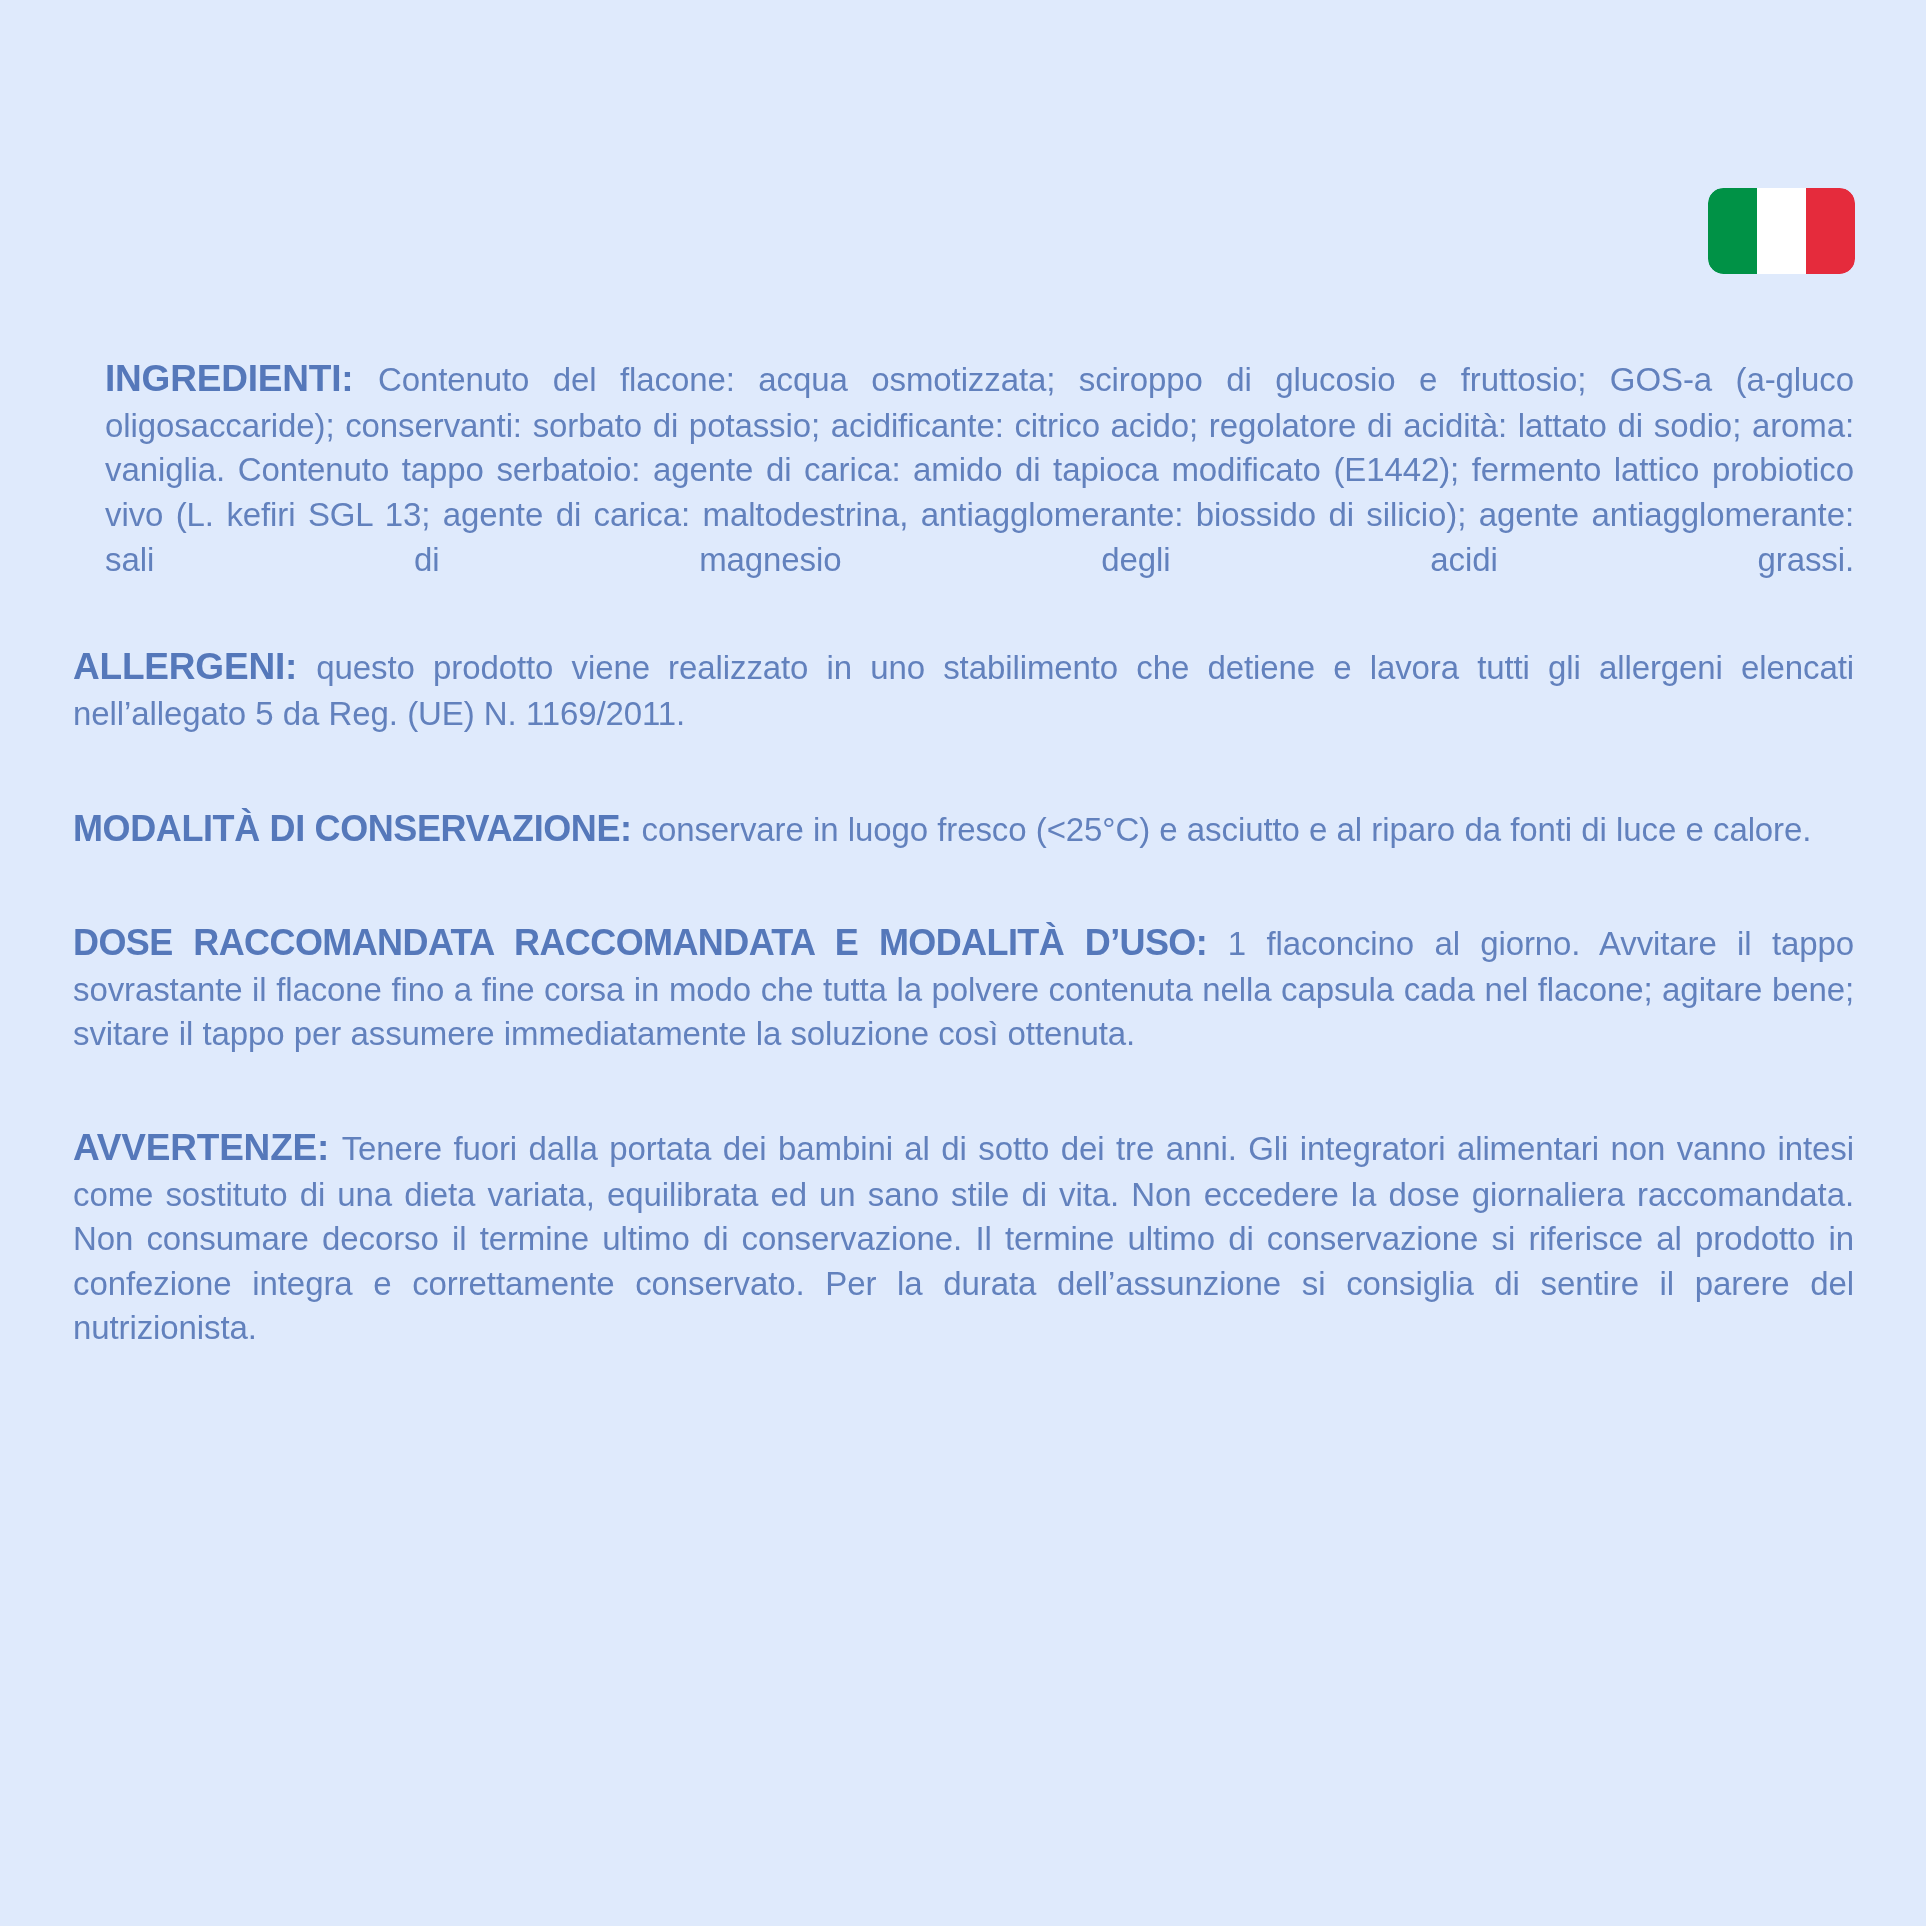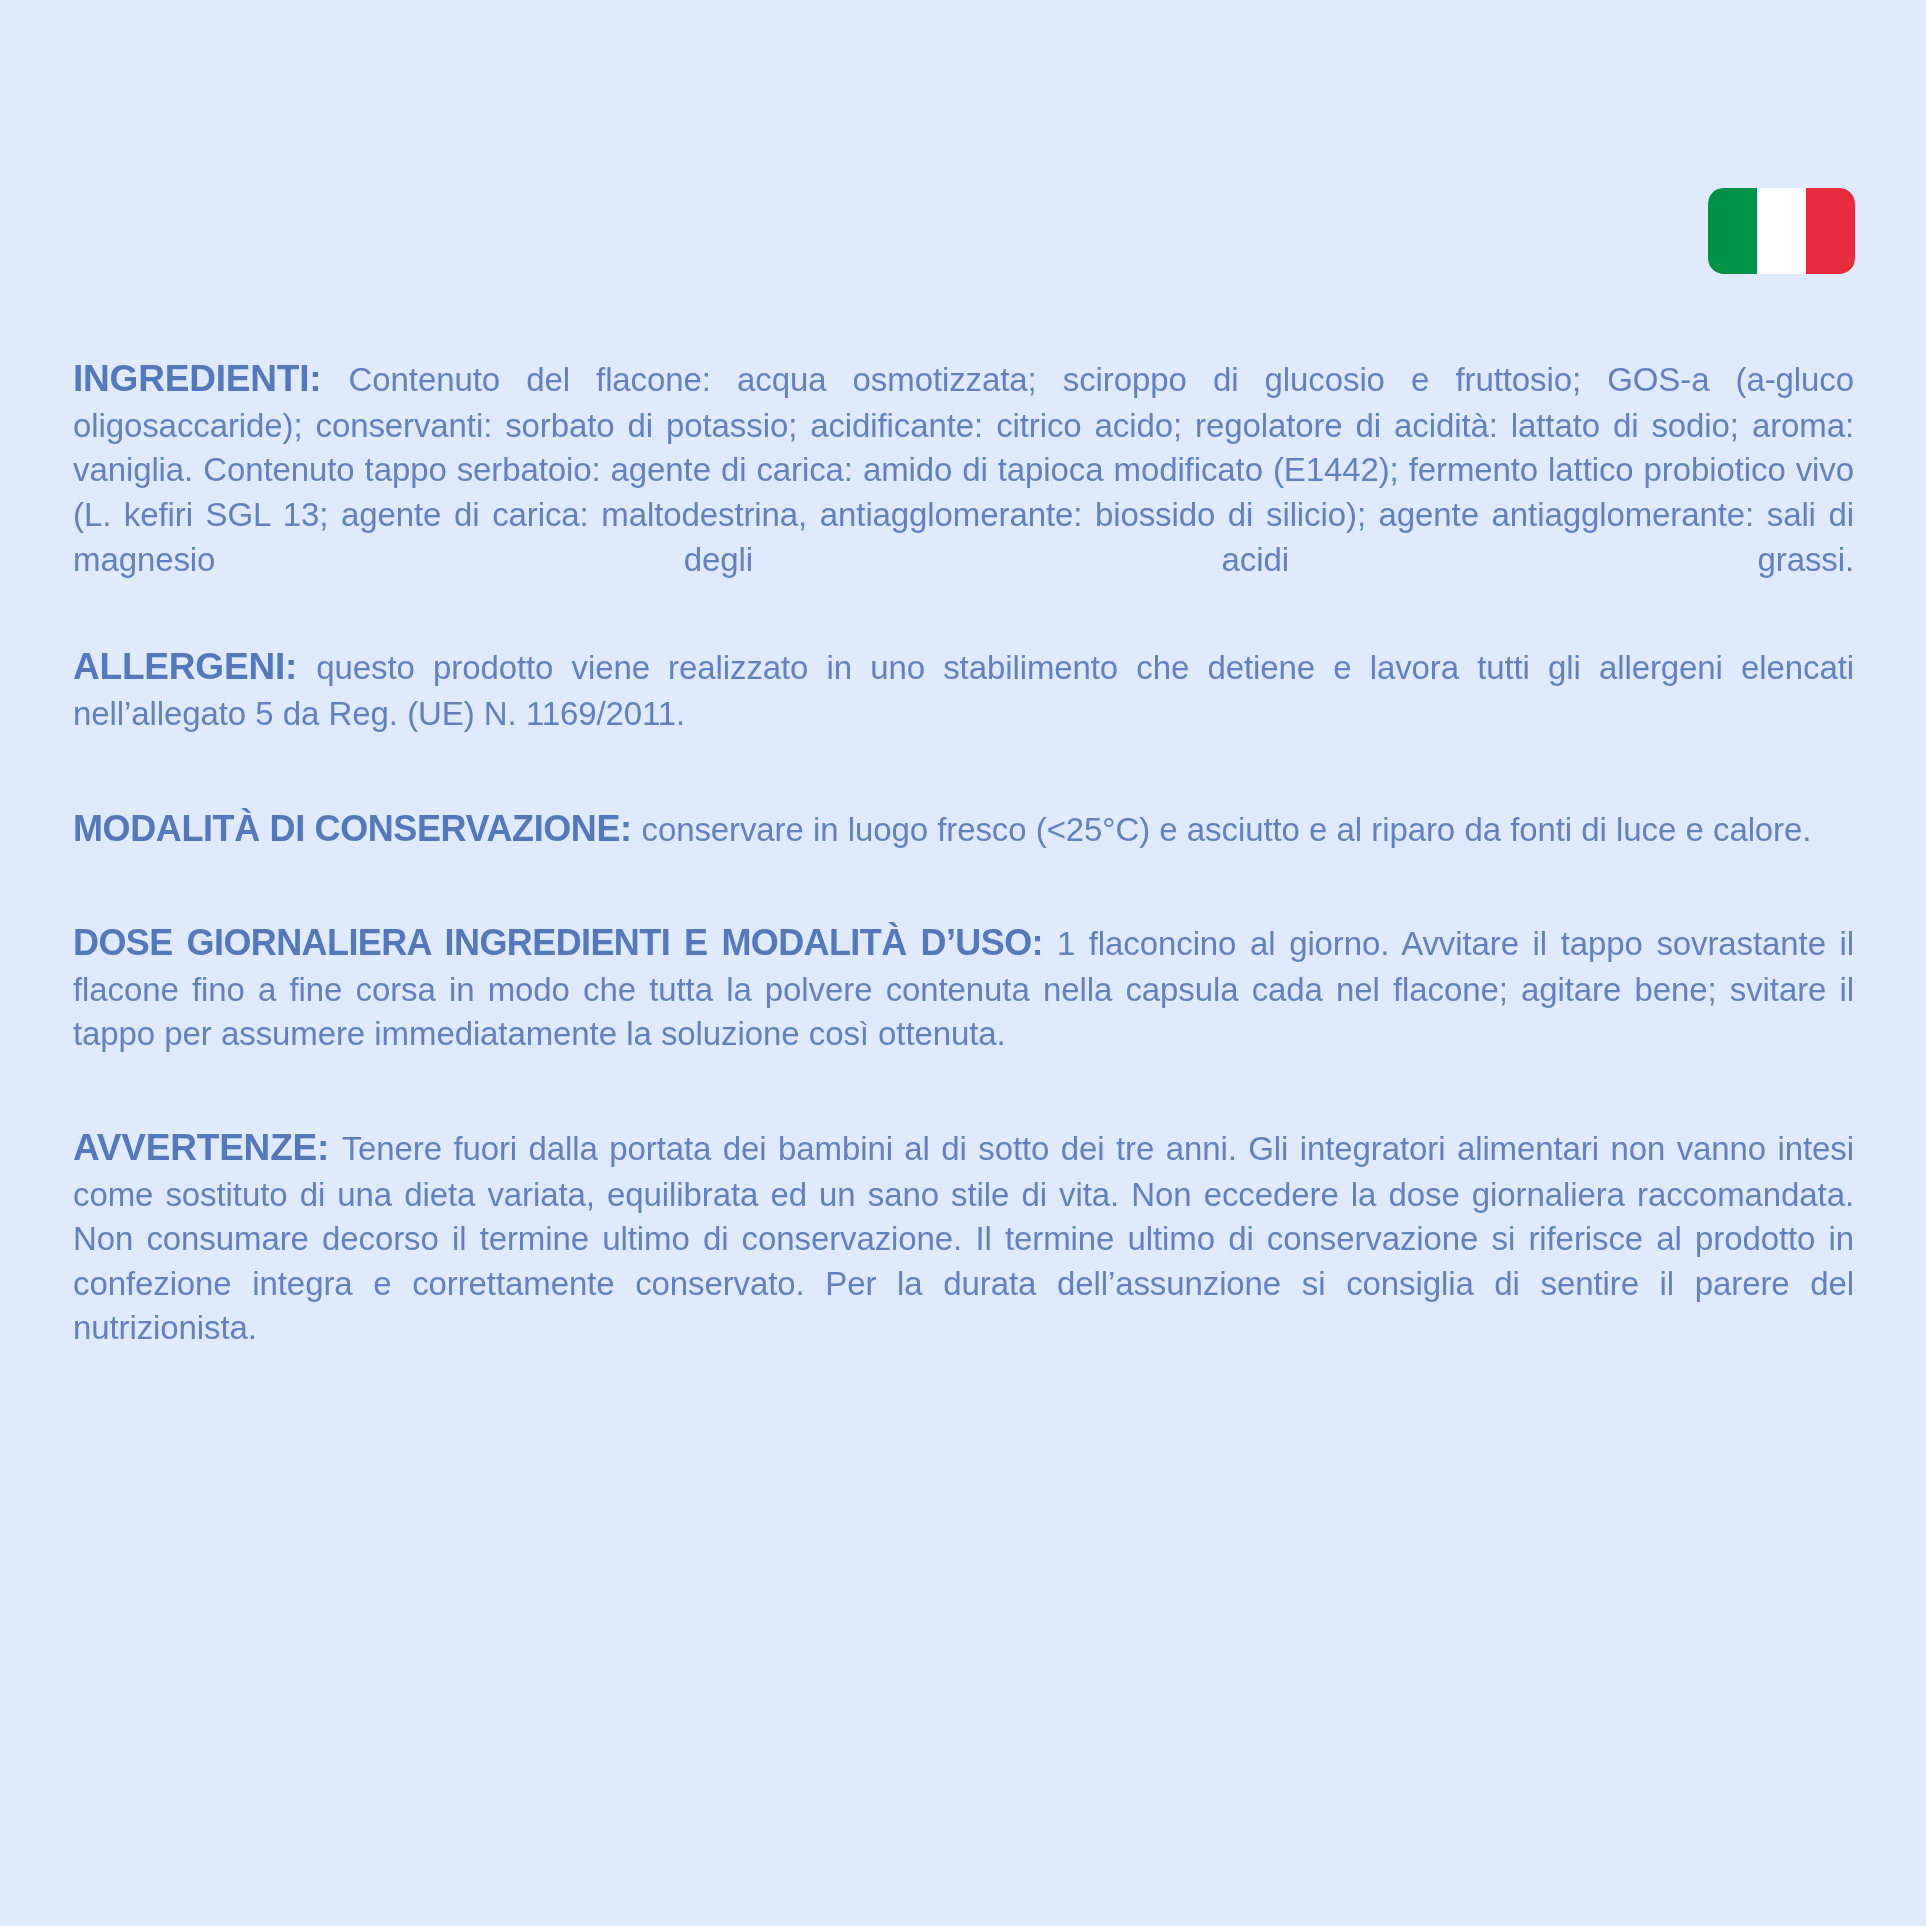--- a/index.html
+++ b/index.html
@@ -81,21 +81,21 @@
     color: #5578ba;
     white-space: nowrap;
   }
 
   .sec-ingredienti .para { font-size: 33px; line-height: 1.35; }
   .sec-allergeni .para { font-size: 33px; line-height: 1.35; }
   .sec-conservazione .para { font-size: 33px; line-height: 1.35; }
   .sec-dose .para { font-size: 33px; line-height: 1.35; }
   .sec-avvertenze .para { font-size: 33px; line-height: 1.35; }
 
-  .sec-ingredienti { margin-bottom: 60px; }
+  .sec-ingredienti { margin-bottom: 60px; margin-left: 32px; }
   .sec-allergeni { margin-bottom: 68px; }
   .sec-conservazione { margin-bottom: 66px; }
   .sec-dose { margin-bottom: 66px; }
 
   .sec-dose .heading { font-size: 36px; letter-spacing: -0.6px; }
   .sec-conservazione .heading { font-size: 36px; letter-spacing: -0.4px; }
 </style>
 </head>
 <body>
 
@@ -124,21 +124,21 @@
 
     <div class="section sec-allergeni">
       <p class="para"><span class="heading">ALLERGENI: </span><span>questo prodotto viene realizzato in uno stabilimento che detiene e lavora tutti gli allergeni elencati nell’allegato 5 da Reg. (UE) N. 1169/2011.</span></p>
     </div>
 
     <div class="section sec-conservazione">
       <p class="para"><span class="heading">MODALITÀ DI CONSERVAZIONE: </span><span>conservare in luogo fresco (&lt;25°C) e asciutto e al riparo da fonti di luce e calore.</span></p>
     </div>
 
     <div class="section sec-dose">
-      <p class="para"><span class="heading">DOSE GIORNALIERA INGREDIENTI E MODALITÀ D’USO: </span><span>1 flaconcino al giorno. Avvitare il tappo sovrastante il flacone fino a fine corsa in modo che tutta la polvere contenuta nella capsula cada nel flacone; agitare bene; svitare il tappo per assumere immediatamente la soluzione così ottenuta.</span></p>
+      <p class="para"><span class="heading">DOSE RACCOMANDATA RACCOMANDATA E MODALITÀ D’USO: </span><span>1 flaconcino al giorno. Avvitare il tappo sovrastante il flacone fino a fine corsa in modo che tutta la polvere contenuta nella capsula cada nel flacone; agitare bene; svitare il tappo per assumere immediatamente la soluzione così ottenuta.</span></p>
     </div>
 
     <div class="section sec-avvertenze">
       <p class="para full-justify"><span class="heading">AVVERTENZE: </span><span>Tenere fuori dalla portata dei bambini al di sotto dei tre anni. Gli integratori alimentari non vanno intesi come sostituto di una dieta variata, equilibrata ed un sano stile di vita. Non eccedere la dose giornaliera raccomandata. Non consumare decorso il termine ultimo di conservazione. Il termine ultimo di conservazione si riferisce al prodotto in confezione integra e correttamente conservato. Per la durata dell’assunzione si consiglia di sentire il parere del nutrizionista.</span></p>
     </div>
 
   </div>
 </div>
 
 

